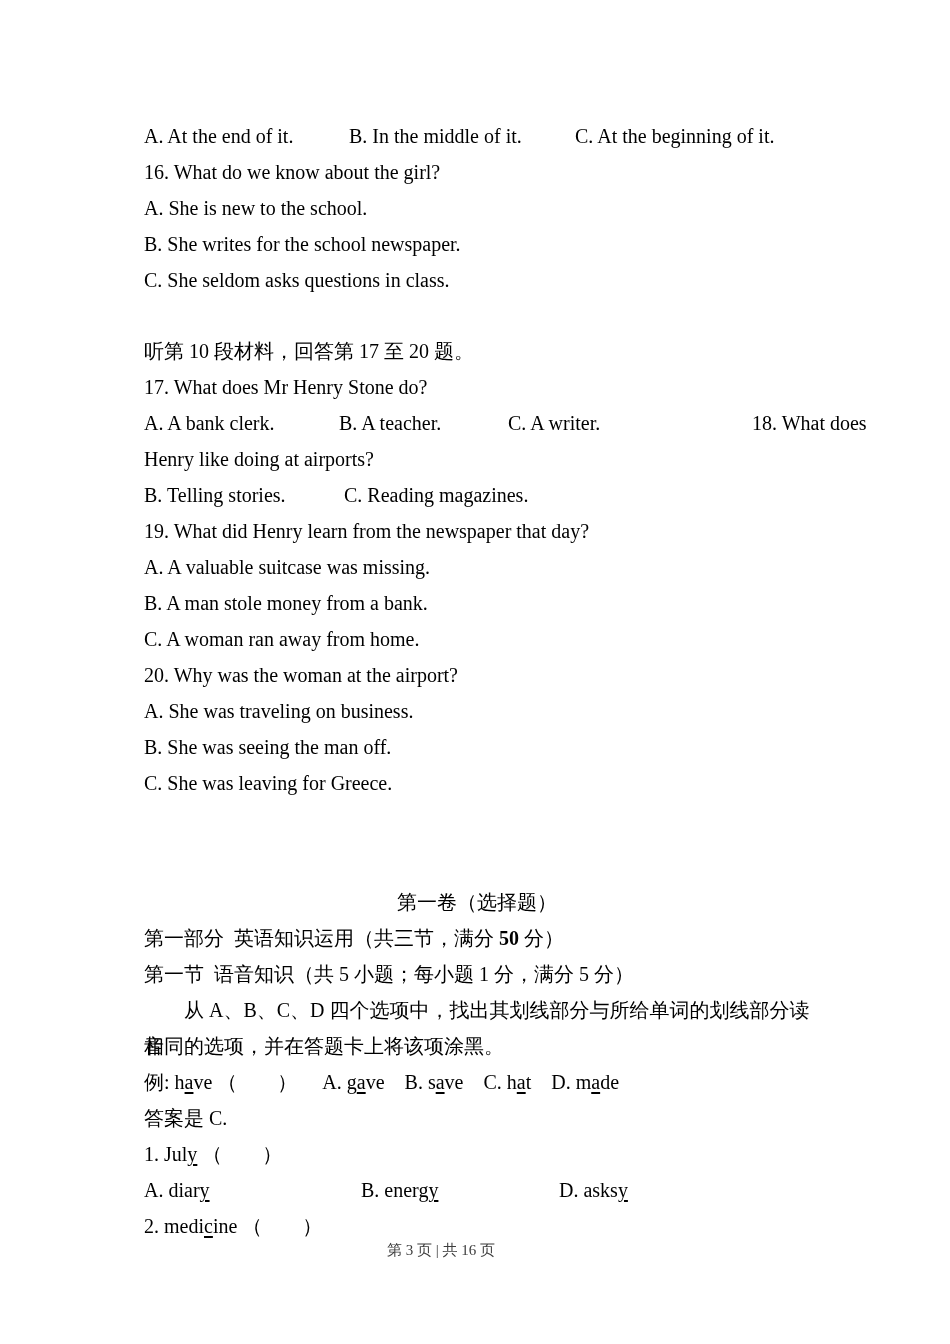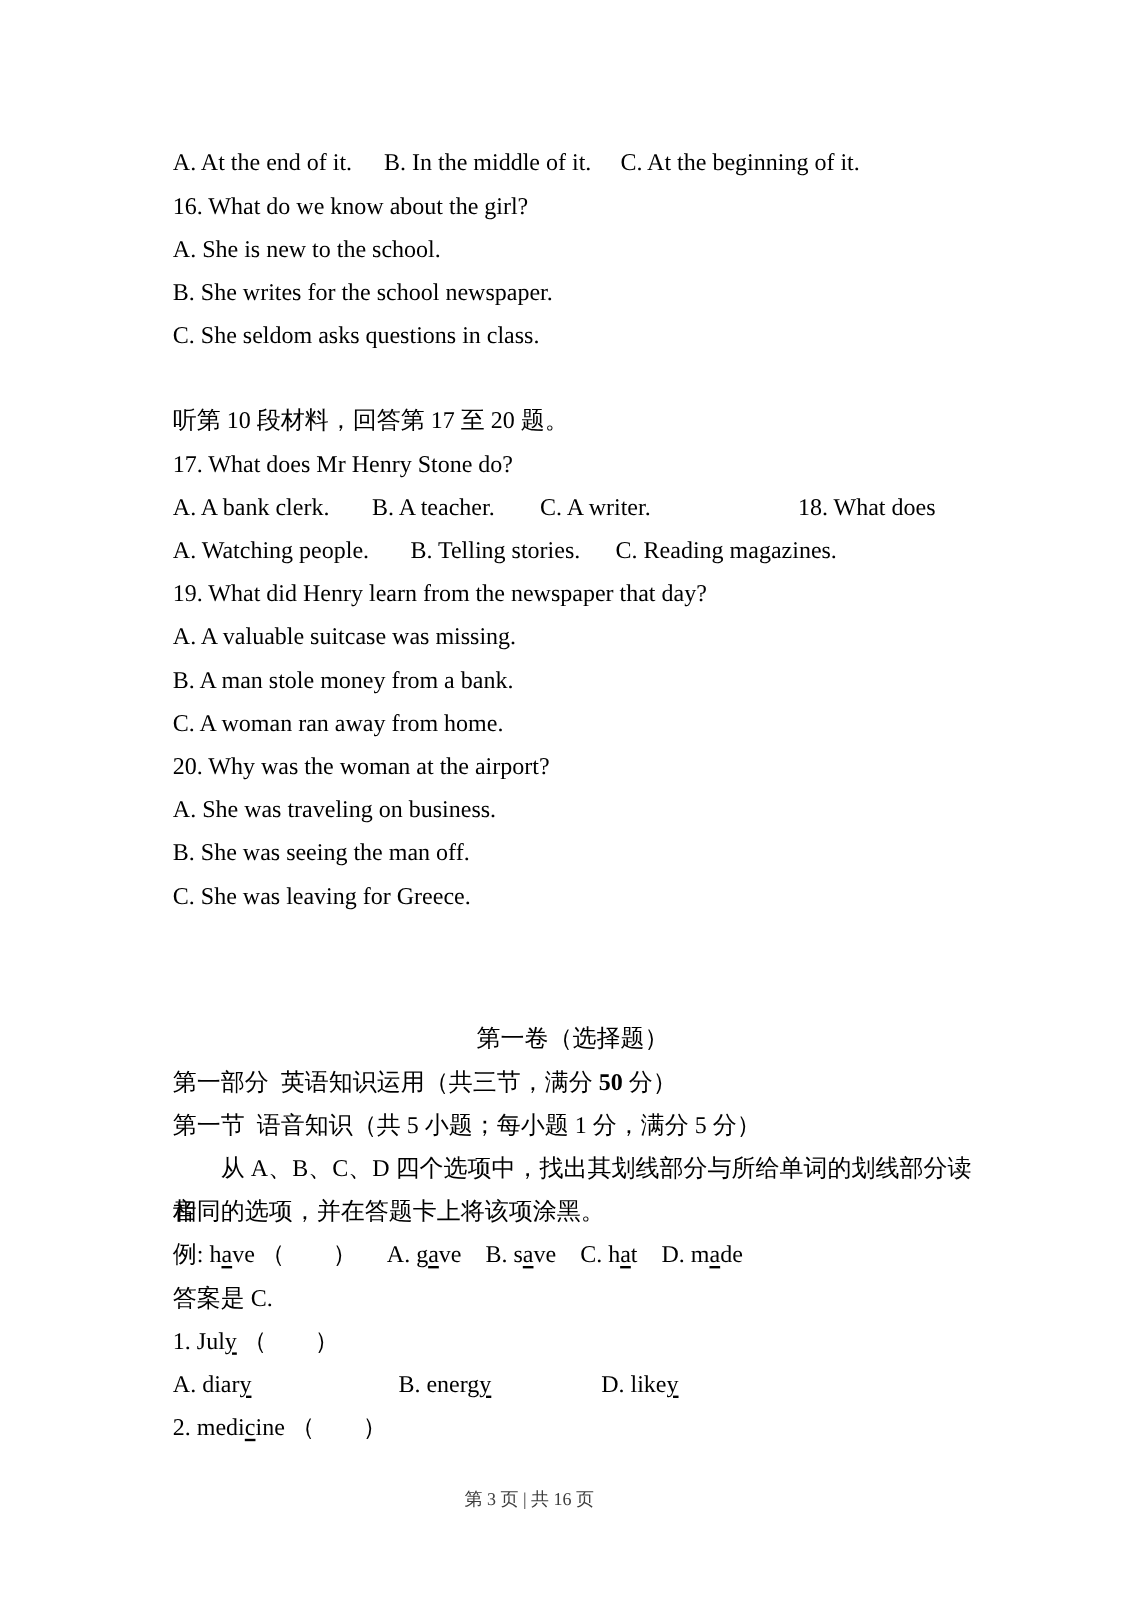--- a/index.html
+++ b/index.html
@@ -5,21 +5,21 @@
   html,body{margin:0;padding:0;}
   body{
     width:950px;height:1344px;
     background:#ffffff;color:#000000;
     font-family:"Liberation Serif","DejaVu Serif",serif;
     font-size:20px;
     position:relative;
     overflow:hidden;
   }
   .doc{padding:118px 140px 0 144px;}
-  .line{height:36px;line-height:36px;white-space:pre-wrap;}
+  .line{height:36px;line-height:36px;white-space:pre-wrap;gap:29px;}
   .row{display:flex;}
   .cell{white-space:pre;flex:0 0 auto;}
   .cell.last{flex:1 1 auto;font-family:Liberation Serif, serif;}
   .w176{width:176px}.w197{width:197px}
   .w166{width:166px}.w140{width:140px}.w215{width:215px}
   .w198{width:198px}.w171{width:171px}
   .w188{width:188px}.w169{width:169px}.w164{width:164px}
   .u{text-decoration:underline;text-underline-offset:3px;}
   .b{font-weight:700;}
   .center{text-align:center;}
@@ -51,23 +51,23 @@
 
   <div class="line">17. What does Mr Henry Stone do?</div>
 
   <div class="line row">
     <span class="cell w166">A. A bank clerk.</span>
     <span class="cell w140">B. A teacher.</span>
     <span class="cell w215">C. A writer.</span>
     <span class="cell last">18. What does</span>
   </div>
 
+  <div class="line">Henry like doing at airports?</div>
 
   <div class="line row">
-    <span class="cell w198">A. Watching people.</span>
     <span class="cell w171">B. Telling stories.</span>
     <span class="cell last">C. Reading magazines.</span>
   </div>
 
   <div class="line">19. What did Henry learn from the newspaper that day?</div>
   <div class="line">A. A valuable suitcase was missing.</div>
   <div class="line">B. A man stole money from a bank.</div>
   <div class="line">C. A woman ran away from home.</div>
 
   <div class="line">20. Why was the woman at the airport?</div>
@@ -84,21 +84,21 @@
   <div class="line">相同的选项，并在答题卡上将该项涂黑。</div>
 
   <div class="line"><span>例: h</span><span class="u">a</span><span>ve （　　）　 A. g</span><span class="u">a</span><span>ve　B. s</span><span class="u">a</span><span>ve　C. h</span><span class="u">a</span><span>t　D. m</span><span class="u">a</span><span>de</span></div>
   <div class="line">答案是 C.</div>
 
   <div class="line"><span>1. Jul</span><span class="u">y</span><span> （　　）</span></div>
 
   <div class="line row">
     <span class="cell w188"><span>A. diar</span><span class="u">y</span></span>
     <span class="cell w169"><span>B. energ</span><span class="u">y</span></span>
-    <span class="cell last"><span>D. like</span><span class="u">y</span></span>
+    <span class="cell last"><span>D. asks</span><span class="u">y</span></span>
   </div>
 
   <div class="line"><span>2. medi</span><span class="u">c</span><span>ine （　　）</span></div>
 
 </div>
 
 <div class="footer">
   <span>第 3 页 | 共 16 页</span>
 </div>
 

